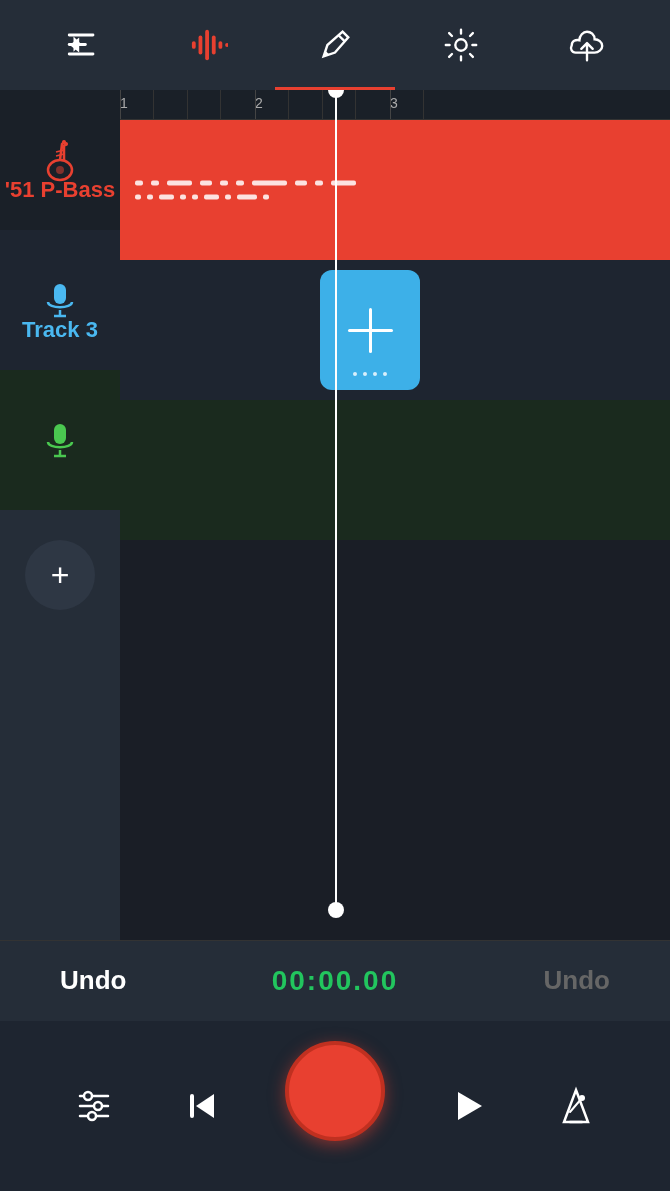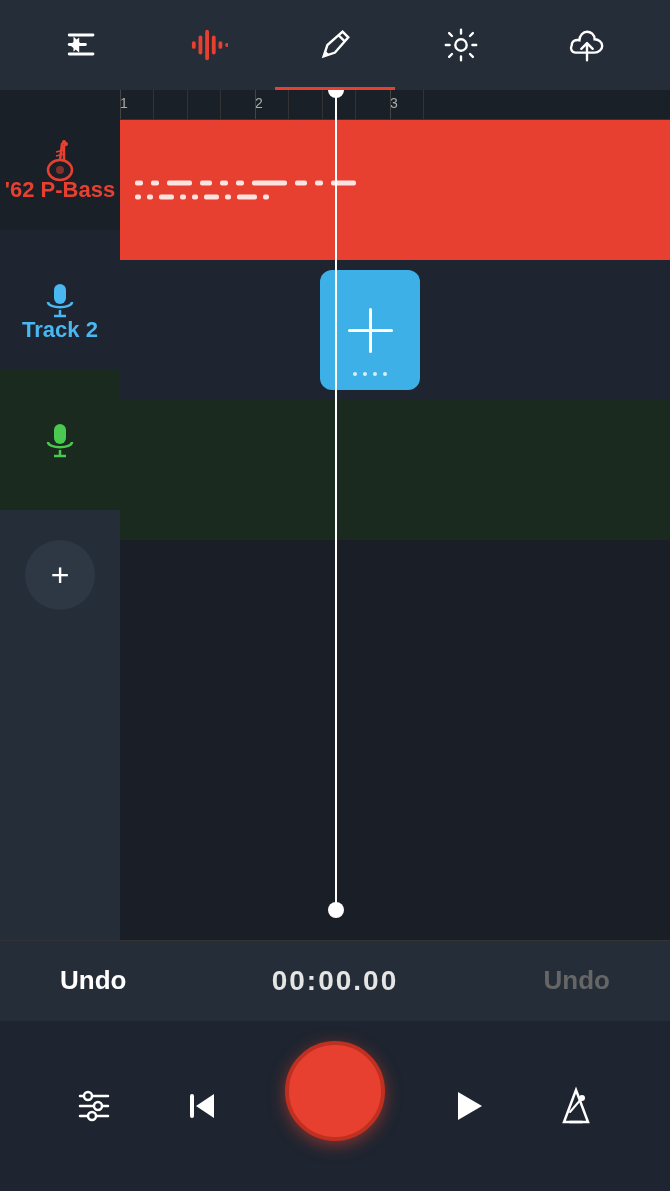--- a/index.html
+++ b/index.html
@@ -277,21 +277,21 @@
       color: white;
       background: none;
       border: none;
       cursor: pointer;
     }
     .redo-btn { color: #666; }
 
     .time-display {
       font-size: 28px;
       font-weight: 600;
-      color: #e5e5e5;
+      color: #22c55e;
       letter-spacing: 2px;
       font-variant-numeric: tabular-nums;
     }
 
     .transport-bar {
       width: 100%;
       height: 171px;
       display: flex;
       align-items: center;
       justify-content: space-around;
@@ -500,25 +500,25 @@
       <div class="playhead-bottom"></div>
     </div>
 
   </div>
 
 </div>
 
 <div style="position:absolute;top:90px;left:0;width:120px;height:420px;pointer-events:none;">
 
   <div style="position:absolute;top:30px;left:0;width:120px;height:140px;display:flex;align-items:center;justify-content:center;">
-    <span class="track-label track1-label">'62 P-Bass</span>
+    <span class="track-label track1-label">'51 P-Bass</span>
   </div>
 
   <div style="position:absolute;top:170px;left:0;width:120px;height:140px;display:flex;align-items:center;justify-content:center;">
-    <span class="track-label track2-label">Track 2</span>
+    <span class="track-label track2-label">Track 3</span>
   </div>
 
 </div>
 
 <div class="bottom-bar">
 
   <div class="time-controls">
     <button class="undo-btn">Undo</button>
     <span class="time-display">00:00.00</span>
     <button class="redo-btn">Undo</button>

